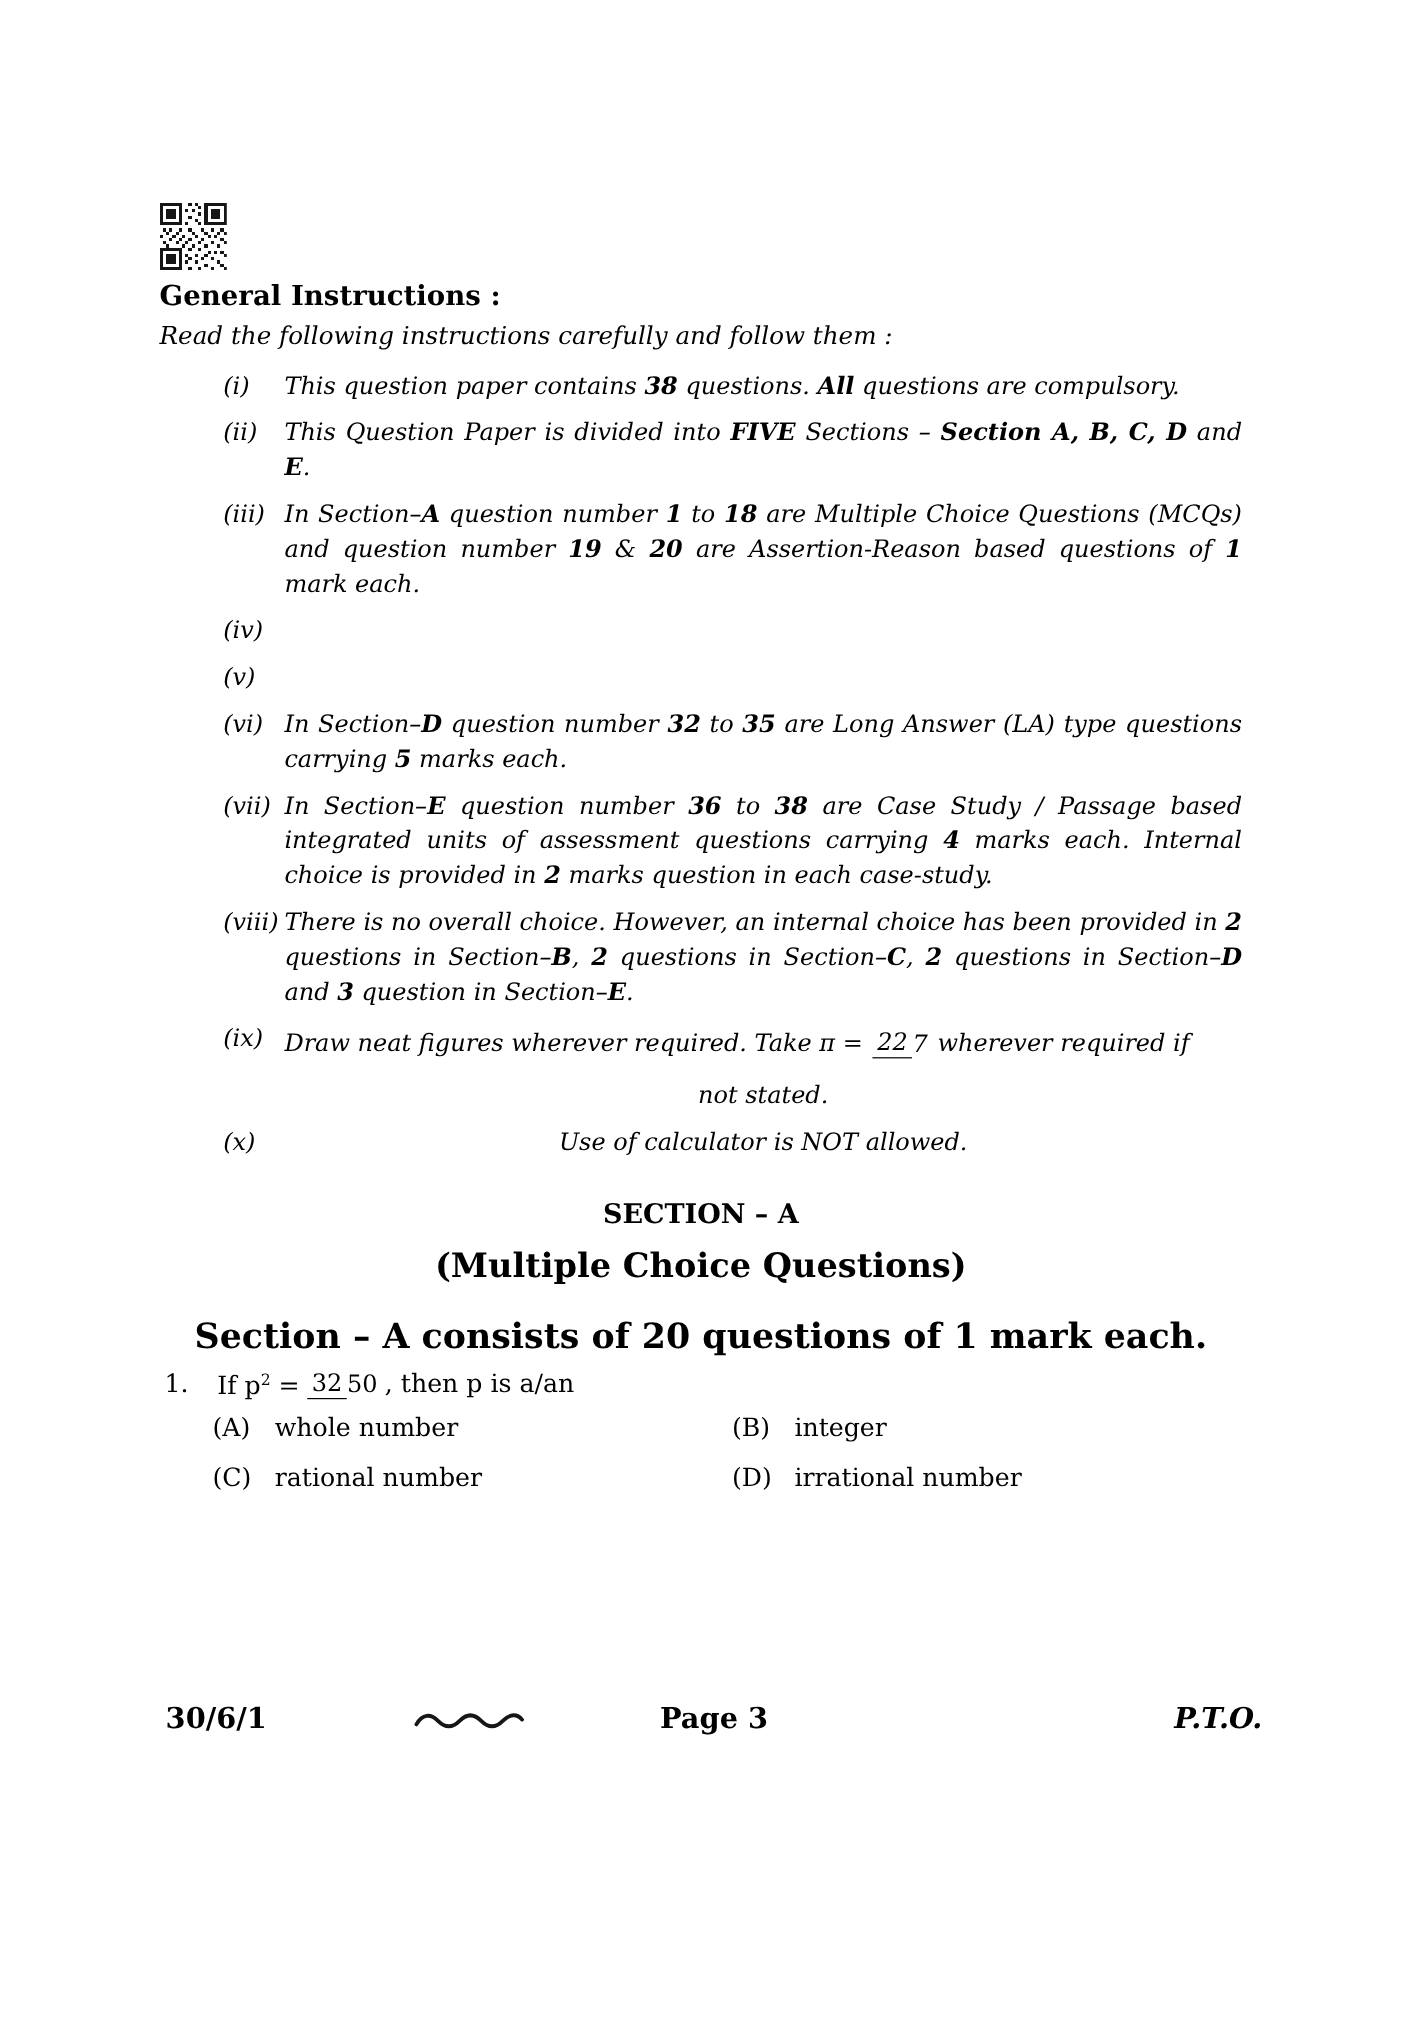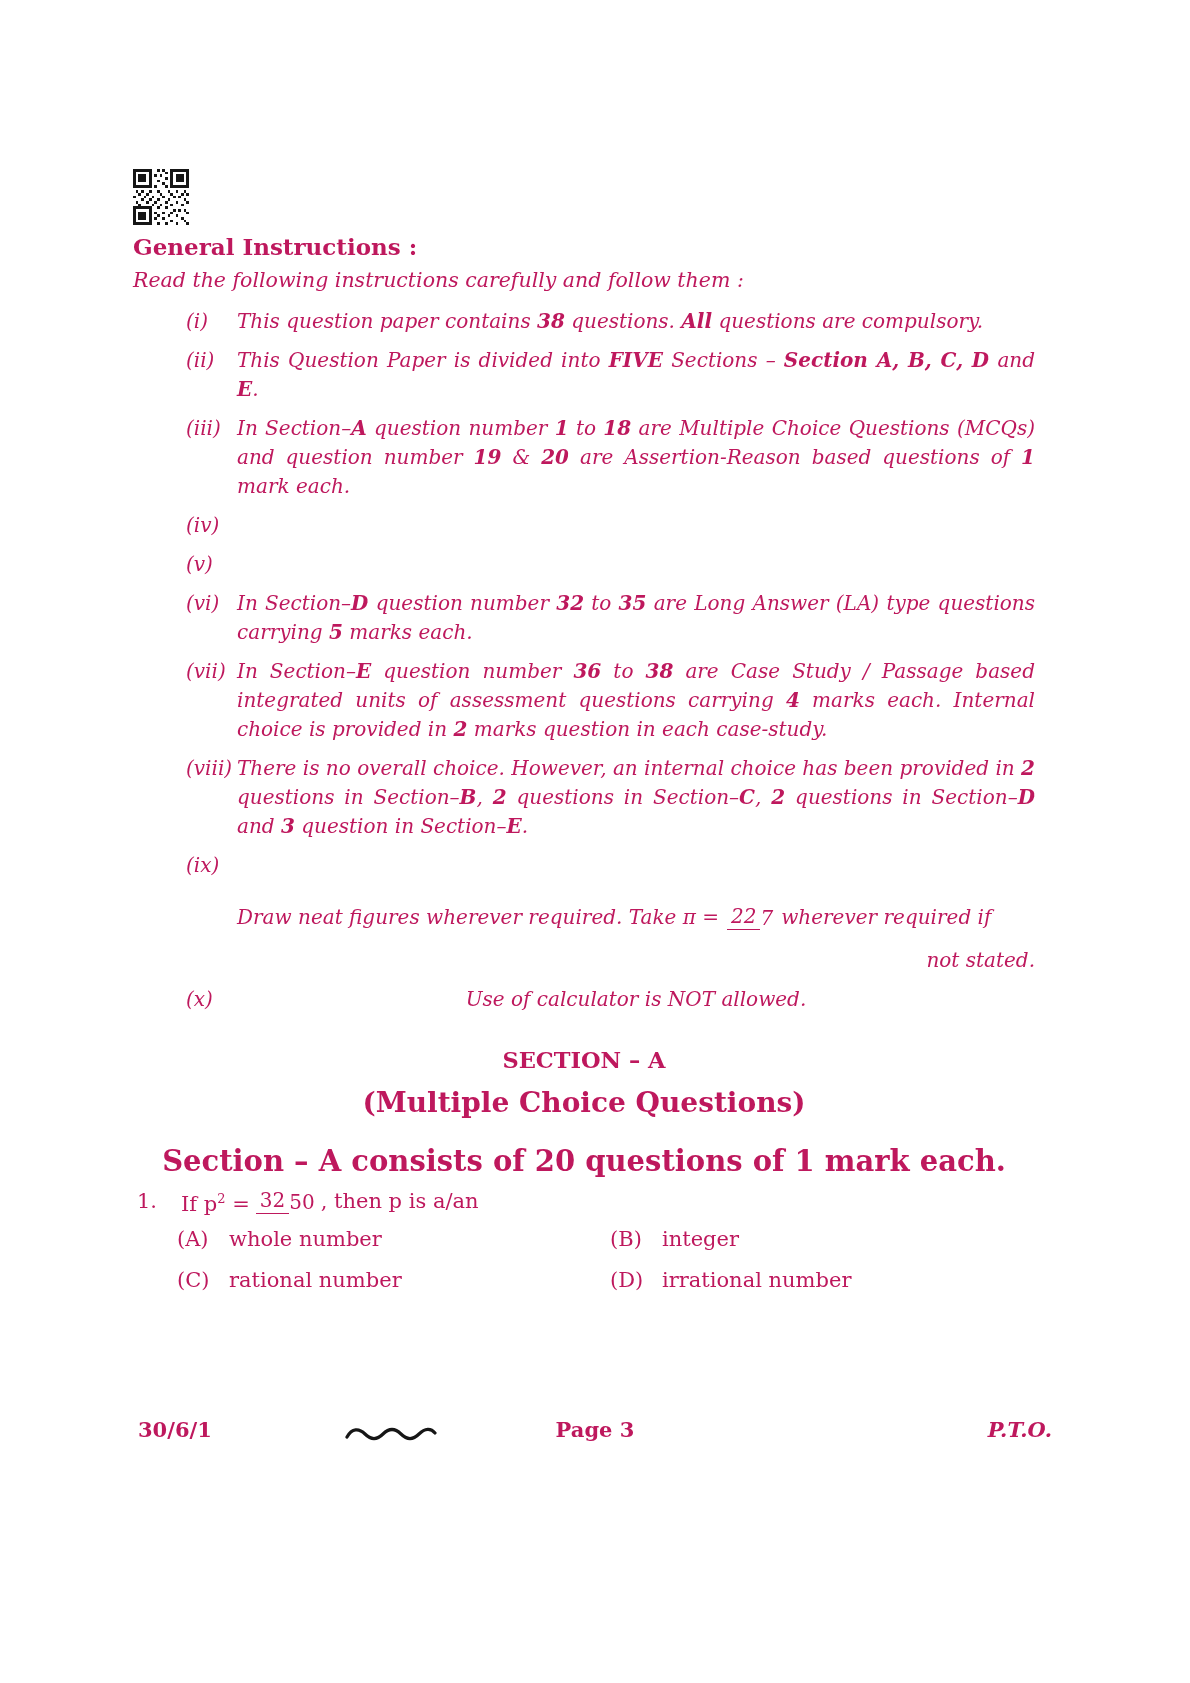--- a/index.html
+++ b/index.html
@@ -1,21 +1,21 @@
 <!DOCTYPE html>
 <html><head>
 <meta charset="utf-8">
 <style>
   html, body { margin: 0; padding: 0; background: #ffffff; }
   .page {
     position: relative;
     width: 1190px;
     height: 1683px;
     background: #ffffff;
-    color: #be185d;
+    color: #000000;
     font-family: "DejaVu Serif", "Liberation Serif", serif;
     overflow: hidden;
   }
   .content {
     position: absolute;
     left: 133px;
     top: 168px;
     width: 902px;
   }
   .qr {
@@ -79,21 +79,21 @@
     line-height: 29px;
   }
   .opt { display: flex; }
   .opt-label { flex: 0 0 52px; }
   .footer {
     position: absolute;
     top: 1417px;
     left: 138px;
     right: 138px;
     height: 32px;
-    font-size: 21px;
+    font-size: 24px;
     font-weight: bold;
   }
   .paper-code { position: absolute; left: 0; top: 0; }
   .squiggle { position: absolute; left: 205px; top: 9px; }
   .page-num { position: absolute; left: 0; right: 0; top: 0; text-align: center; }
   .pto { position: absolute; right: 0; top: 0; font-style: italic; }
 </style>
 </head>
 <body>
 
@@ -144,21 +144,21 @@
         <span class="ins-label">(vii)</span>
         <div class="ins-text"><span>In Section–</span><span class="b">E</span><span> question number </span><span class="b">36</span><span> to </span><span class="b">38</span><span> are Case Study / Passage based integrated units of assessment questions carrying </span><span class="b">4</span><span> marks each. Internal choice is provided in </span><span class="b">2</span><span> marks question in each case-study.</span></div>
       </div>
       <div class="ins-item">
         <span class="ins-label">(viii)</span>
         <div class="ins-text"><span>There is no overall choice. However, an internal choice has been provided in </span><span class="b">2</span><span> questions in Section–</span><span class="b">B</span><span>, </span><span class="b">2</span><span> questions in Section–</span><span class="b">C</span><span>, </span><span class="b">2</span><span> questions in Section–</span><span class="b">D</span><span> and </span><span class="b">3</span><span> question in Section–</span><span class="b">E</span><span>.</span></div>
       </div>
 
       <div class="ins-item">
         <span class="ins-label">(ix)</span>
-        <div class="ins-text" style="text-align:right;margin-top:48px;">
+        <div class="ins-text" style="text-align:center;">
           <div class="ix-line1">
             <span>Draw neat figures wherever required. Take π =</span>
             <span class="frac">
               <span class="num">22</span>
               <span class="den">7</span>
             </span>
             <span>wherever required if</span>
           </div>
           <div class="ix-line2">not stated.</div>
         </div>

